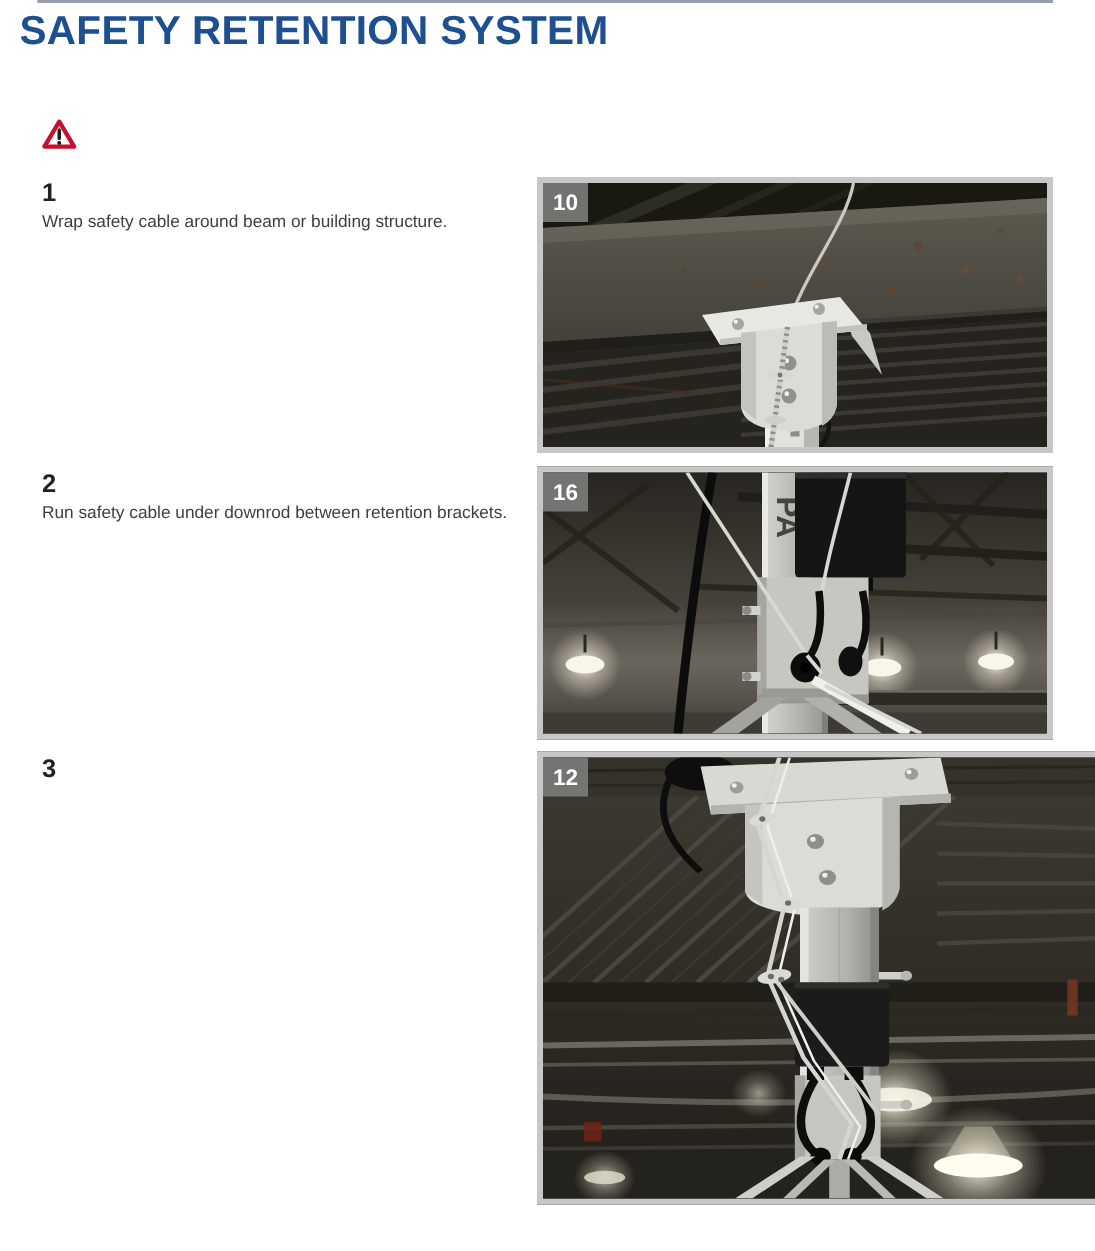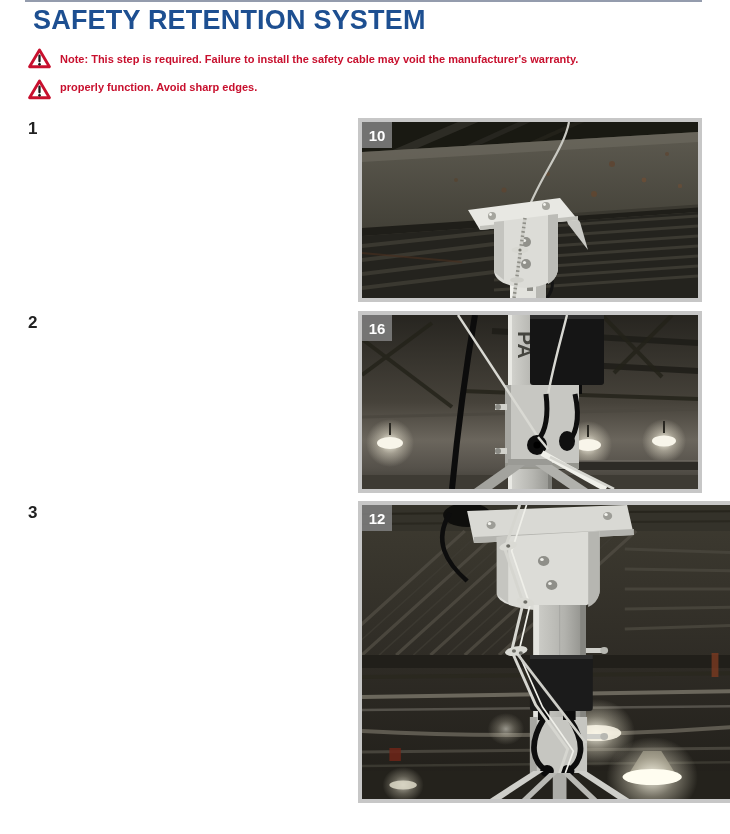--- a/index.html
+++ b/index.html
@@ -1,19 +1,19 @@
 <!DOCTYPE html>
 <html><head>
 <meta charset="utf-8">
 <style>
   html,body{margin:0;padding:0;background:#ffffff;}
   .page{position:relative;width:730px;height:834px;background:#fff;overflow:hidden;
         font-family:"Liberation Sans",sans-serif;-webkit-font-smoothing:antialiased;}
   .top-rule{position:absolute;left:25px;top:0;width:677px;height:2px;background:rgba(42,58,92,.5);}
-  .title{position:absolute;left:33px;top:5px;margin:0;font-size:27px;font-weight:bold;
+  .title{position:absolute;left:13px;top:5px;margin:0;font-size:27px;font-weight:bold;
          color:#1d4f91;letter-spacing:.2px;}
   .notice{position:absolute;left:28px;display:flex;gap:9px;color:#c8102e;font-weight:bold;}
   .notice .lines{font-size:11px;line-height:12.5px;}
   .n1{top:48px;} .n1 .lines{padding-top:5px;}
   .n2{top:79px;} .n2 .lines{padding-top:2px;}
   .warn-icon{width:23px;height:21px;flex:none;}
   .line{white-space:nowrap;}
   .step-number{position:absolute;left:28px;margin:0;font-size:17px;font-weight:bold;color:#212121;}
   .step-desc{position:absolute;left:28px;font-size:11.5px;color:#3e3e3e;white-space:nowrap;}
   #num1{top:119px}#desc1{top:142px}
@@ -28,45 +28,36 @@
              background:rgba(126,126,126,.88);color:#fff;font-size:15px;font-weight:bold;
              display:flex;align-items:center;justify-content:center;}
 </style>
 </head>
 <body>
 
 <div class="page">
   <div class="top-rule"></div>
   <h1 class="title">SAFETY RETENTION SYSTEM</h1>
 
-  <div class="notice n1">
-    <svg class="warn-icon" viewBox="0 0 24 22">
-      <path d="M12,2.2 L22.4,19.6 L1.6,19.6 Z" fill="#ffffff" stroke="#c8102e" stroke-width="3" stroke-linejoin="round"></path>
-      <line x1="12" y1="8" x2="12" y2="14" stroke="#1a1a1a" stroke-width="2.4" stroke-linecap="round"></line>
-      <circle cx="12" cy="17.1" r="1.4" fill="#1a1a1a"></circle>
-    </svg>
-    <div class="lines">
-      <div class="line">Note: This step is required. Failure to install the safety cable may void the manufacturer's warranty.</div>
-    </div>
-  </div>
 
   <div class="notice n2">
     <svg class="warn-icon" viewBox="0 0 24 22">
       <path d="M12,2.2 L22.4,19.6 L1.6,19.6 Z" fill="#ffffff" stroke="#c8102e" stroke-width="3" stroke-linejoin="round"></path>
       <line x1="12" y1="8" x2="12" y2="14" stroke="#1a1a1a" stroke-width="2.4" stroke-linecap="round"></line>
       <circle cx="12" cy="17.1" r="1.4" fill="#1a1a1a"></circle>
     </svg>
     <div class="lines">
-      <div class="line">properly function. Avoid sharp edges.</div>
     </div>
   </div>
 
   <div id="num1" class="step-number">1</div>
+  <div id="desc1" class="step-desc">Wrap safety cable around beam or building structure.</div>
 
   <div id="num2" class="step-number">2</div>
+  <div id="desc2" class="step-desc">Run safety cable under downrod between retention brackets.</div>
 
   <div id="num3" class="step-number">3</div>
 
   <div id="fig10" class="fig">
     <svg class="photo" viewBox="0 0 336 176" preserveAspectRatio="none" aria-label="Safety cable wrapped around steel beam above white mounting bracket">
       <defs>
         <linearGradient id="g10a" x1="0" y1="0" x2="0" y2="1">
           <stop offset="0" stop-color="#5d5a50"></stop>
             <stop offset="1" stop-color="#413f36"></stop>
         </linearGradient>

